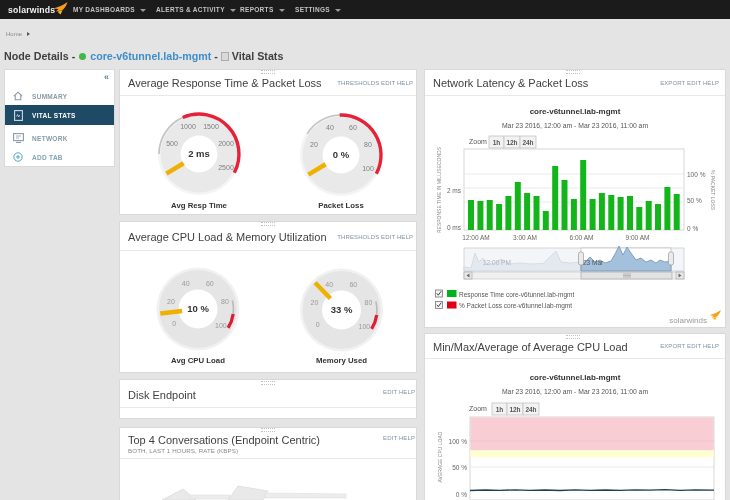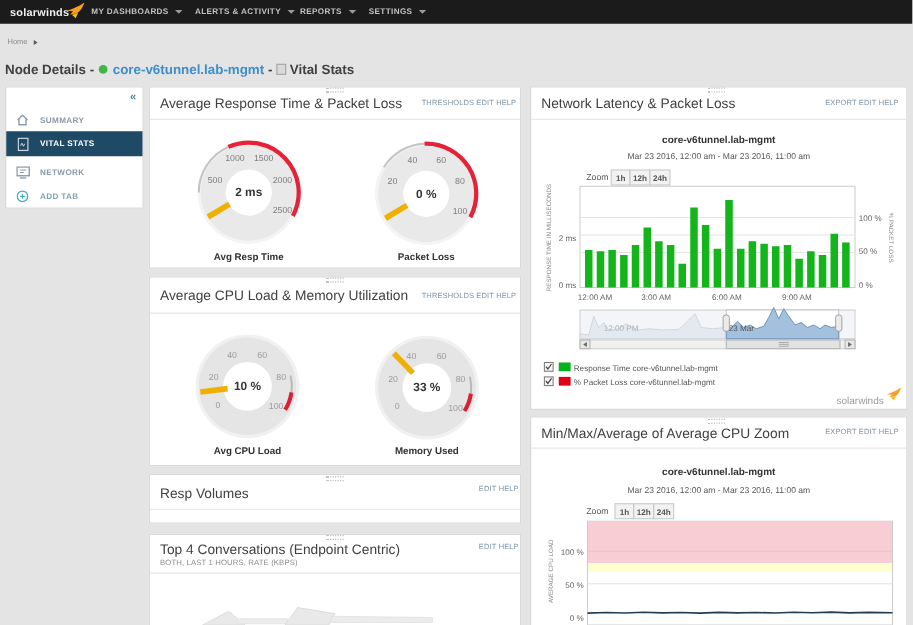--- a/index.html
+++ b/index.html
@@ -143,21 +143,21 @@
       <text x="244.4" y="77.6">100</text>
     </g>
     <line x1="195.1" y1="31.7" x2="210.4" y2="47.5" stroke="#efb000" stroke-width="4.5"></line>
     <text x="221.5" y="62" font-size="9.5" font-weight="bold" fill="#333" text-anchor="middle">33 %</text>
     <text x="221.5" y="112" font-size="7.8" font-weight="bold" fill="#333" text-anchor="middle">Memory Used</text>
   </g>
 </svg>
 
 <div class="card" style="left:119px;top:379px;width:298px;height:40px"></div>
 <div class="handle" style="left:261px;top:381px"></div>
-<div class="ctitle" style="left:128px;top:389px">Resp Volumes</div>
+<div class="ctitle" style="left:128px;top:389px">Disk Endpoint</div>
 <div class="clinks" style="right:315px;top:389px">EDIT&nbsp;HELP</div>
 <div class="hborder" style="left:120px;width:296px;top:407px"></div>
 
 <div class="card" style="left:119px;top:427px;width:298px;height:73px;border-bottom:none"></div>
 <div class="handle" style="left:261px;top:428px"></div>
 <div class="ctitle" style="left:128px;top:434px">Top 4 Conversations (Endpoint Centric)</div>
 <div class="clinks" style="right:315px;top:435px">EDIT&nbsp;HELP</div>
 <div class="abs" style="left:128px;top:447px;font-size:6.2px;color:#8a8a8a;letter-spacing:0.1px">BOTH, LAST 1 HOURS, RATE (KBPS)</div>
 <div class="hborder" style="left:120px;width:296px;top:458px"></div>
 <svg class="abs" style="left:120px;top:459px" width="296" height="41" viewBox="0 0 296 41">
@@ -263,21 +263,21 @@
 
   <text x="282" y="227" font-size="8" fill="#9a9a9a" text-anchor="end">solarwinds</text>
   <g transform="translate(284,214) scale(0.82)">
     <path d="M14.5,0 C10,3.2 5.5,5 0.5,6.5 L5.5,7 L3,9.5 L8.5,8.5 C11,7.5 13.5,3.5 14.5,0 Z" fill="#f99d1c"></path>
     <path d="M4.5,9.8 L9.5,8.2 L7.5,12.5 Z" fill="#fdb913"></path>
   </g>
 </svg>
 
 <div class="card" style="left:424px;top:333px;width:302px;height:167px;border-bottom:none"></div>
 <div class="handle" style="left:566px;top:335px"></div>
-<div class="ctitle" style="left:433px;top:341px">Min/Max/Average of Average CPU Zoom</div>
+<div class="ctitle" style="left:433px;top:341px">Min/Max/Average of Average CPU Load</div>
 <div class="clinks" style="right:11px;top:343px">EXPORT&nbsp;EDIT&nbsp;HELP</div>
 <div class="hborder" style="left:425px;width:300px;top:358px"></div>
 <svg class="abs" style="left:425px;top:359px" width="300" height="141" viewBox="0 0 300 141">
   <text x="150" y="21" font-size="8" font-weight="bold" fill="#333" text-anchor="middle">core-v6tunnel.lab-mgmt</text>
   <text x="150" y="35" font-size="6.8" fill="#555" text-anchor="middle">Mar 23 2016, 12:00 am - Mar 23 2016, 11:00 am</text>
   <text x="44" y="52" font-size="7" fill="#555">Zoom</text>
   <g font-size="6.5" font-weight="bold" fill="#555" text-anchor="middle">
     <rect x="67" y="44" width="15" height="12" fill="#f2f2f2" stroke="#c4c4c4" stroke-width="0.8"></rect>
     <rect x="82" y="44" width="16" height="12" fill="#f2f2f2" stroke="#c4c4c4" stroke-width="0.8"></rect>
     <rect x="98" y="44" width="16" height="12" fill="#f2f2f2" stroke="#c4c4c4" stroke-width="0.8"></rect>

